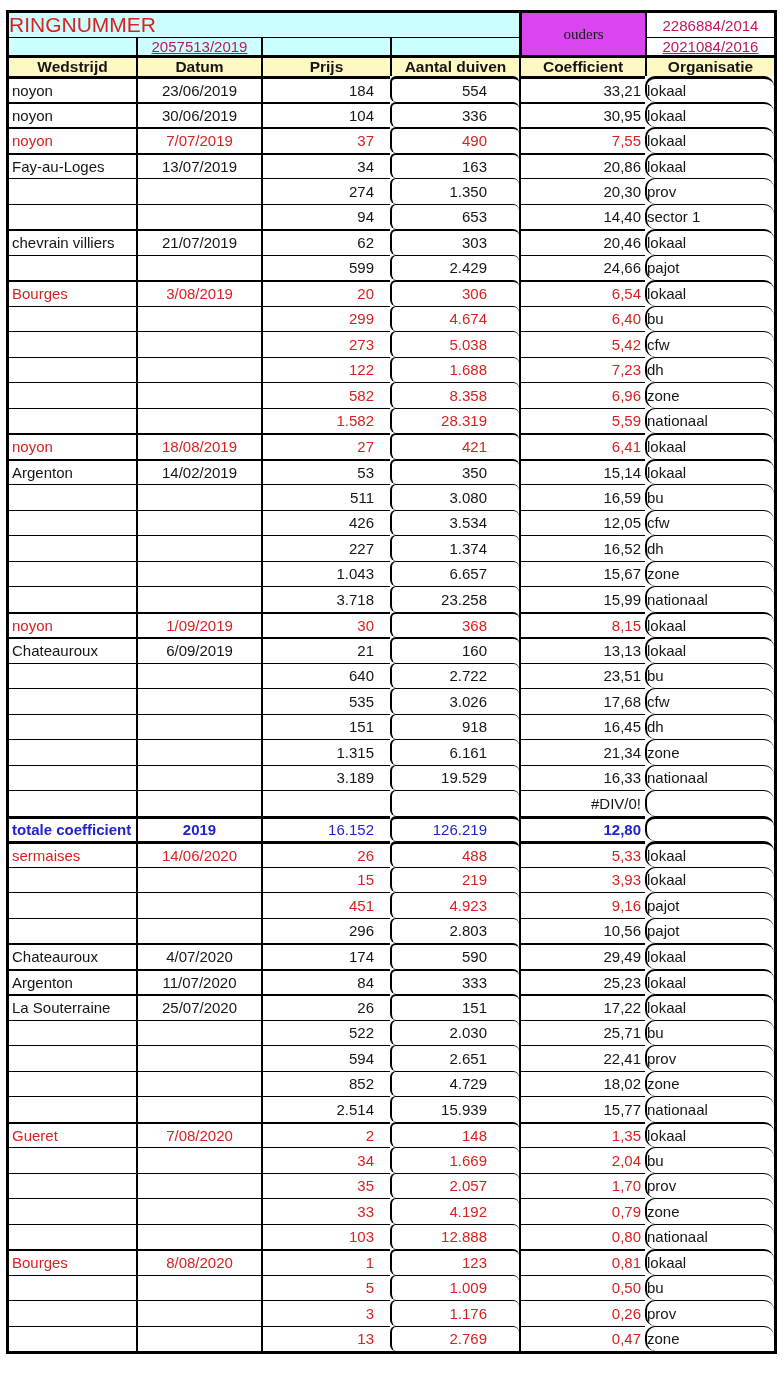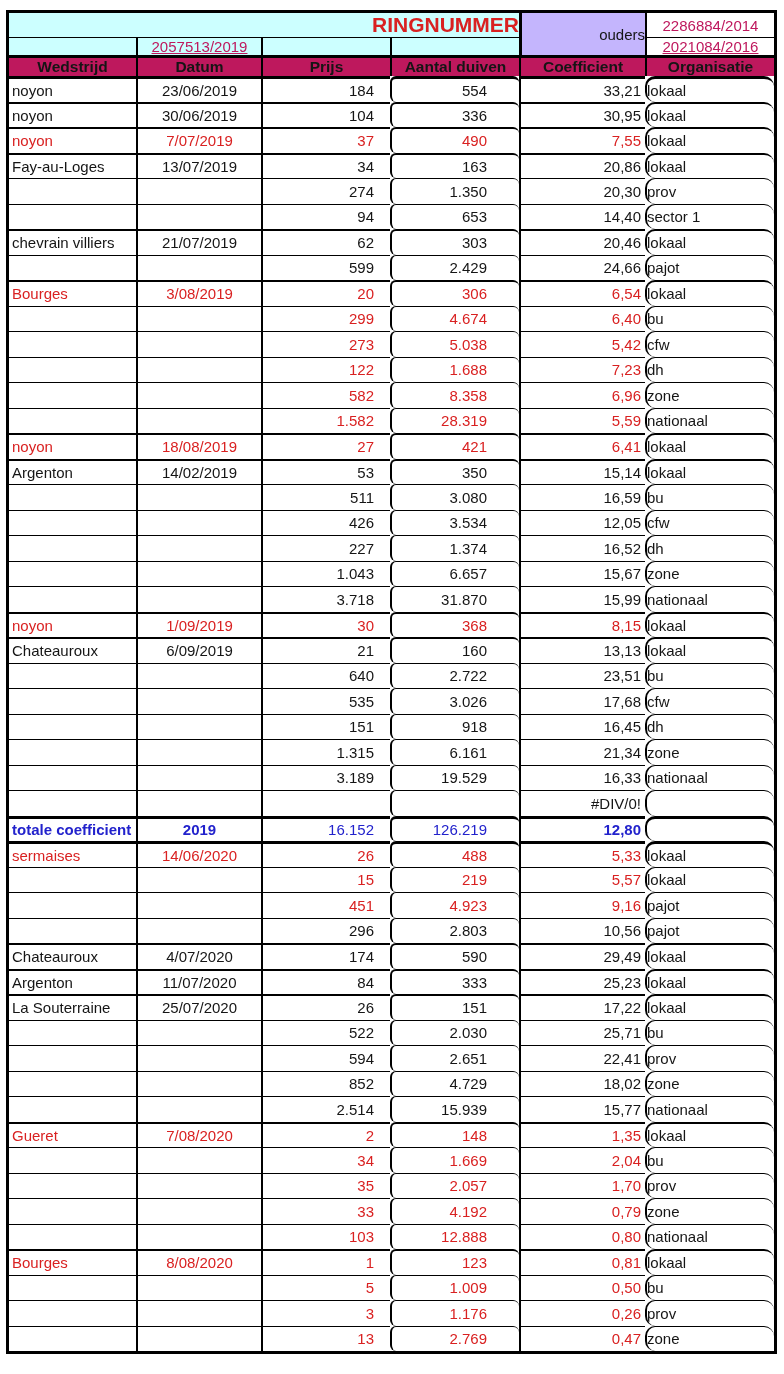--- a/index.html
+++ b/index.html
@@ -15,26 +15,26 @@
   }
   td,th{
     box-sizing:border-box;overflow:hidden;white-space:nowrap;
     border-left:2px solid #000;border-top:2px solid #000;
     font-size:15px;color:#151515;padding:0;vertical-align:middle;
   }
   td:first-child,th:first-child{border-left:none;}
   tr.h1 td{border-top:none;height:24px;}
   tr.h2 td{height:16px;border-top:1.5px solid #000;text-decoration:underline;}
   .cyan{background:#ccffff;}
-  .title{color:#d92121;font-weight:bold;font-size:21px;text-align:right;}
+  .title{color:#d92121;font-weight:normal;font-size:21px;text-align:left;}
   .ring{color:#be185d;text-align:center;font-size:15px;}
-  .ouders{border-left:3px solid #000 !important;text-align:right;font-size:15px;background:#c4b5fd;}
+  .ouders{border-left:3px solid #000 !important;text-align:center;font-size:15px;background:#d946ef;font-family:Liberation Serif, serif;}
   tr.cols th{
     border-top:3px solid #000;height:16px;font-weight:bold;
-    font-size:15.5px;text-align:center;background:#be185d;
+    font-size:15.5px;text-align:center;background:#fef9c3;
   }
   tbody td{height:25.5px;border-top:1.2px solid #000;}
   tbody tr.gs td{border-top:2.2px solid #000;}
   tbody tr.thick td{border-top:3px solid #000;}
   tbody tr.red td{color:#d92121;}
   tbody tr.red td.org{color:#151515;}
   tbody tr.total td{border-top:3px solid #000;color:#2222cc;}
   tbody tr.total td:nth-child(1),
   tbody tr.total td:nth-child(2),
   tbody tr.total td:nth-child(5){font-weight:bold;}
@@ -238,21 +238,21 @@
           <td class="c"></td>
           <td class="r1">1.043</td>
           <td class="r2">6.657</td>
           <td class="rc">15,67</td>
           <td class="org">zone</td>
         </tr>
         <tr class="">
           <td class="l"></td>
           <td class="c"></td>
           <td class="r1">3.718</td>
-          <td class="r2">31.870</td>
+          <td class="r2">23.258</td>
           <td class="rc">15,99</td>
           <td class="org">nationaal</td>
         </tr>
         <tr class="gs red">
           <td class="l">noyon</td>
           <td class="c">1/09/2019</td>
           <td class="r1">30</td>
           <td class="r2">368</td>
           <td class="rc">8,15</td>
           <td class="org">lokaal</td>
@@ -327,21 +327,21 @@
           <td class="r1">26</td>
           <td class="r2">488</td>
           <td class="rc">5,33</td>
           <td class="org">lokaal</td>
         </tr>
         <tr class="red">
           <td class="l"></td>
           <td class="c"></td>
           <td class="r1">15</td>
           <td class="r2">219</td>
-          <td class="rc">5,57</td>
+          <td class="rc">3,93</td>
           <td class="org">lokaal</td>
         </tr>
         <tr class="red">
           <td class="l"></td>
           <td class="c"></td>
           <td class="r1">451</td>
           <td class="r2">4.923</td>
           <td class="rc">9,16</td>
           <td class="org">pajot</td>
         </tr>

